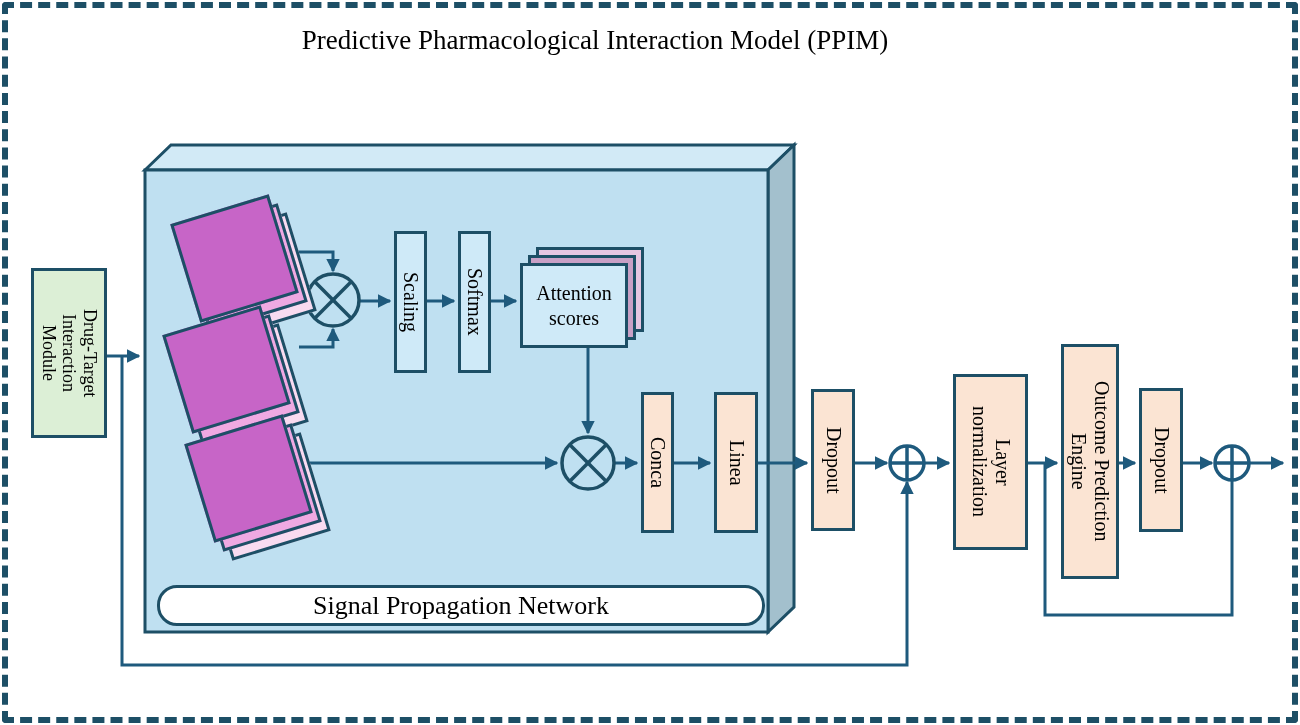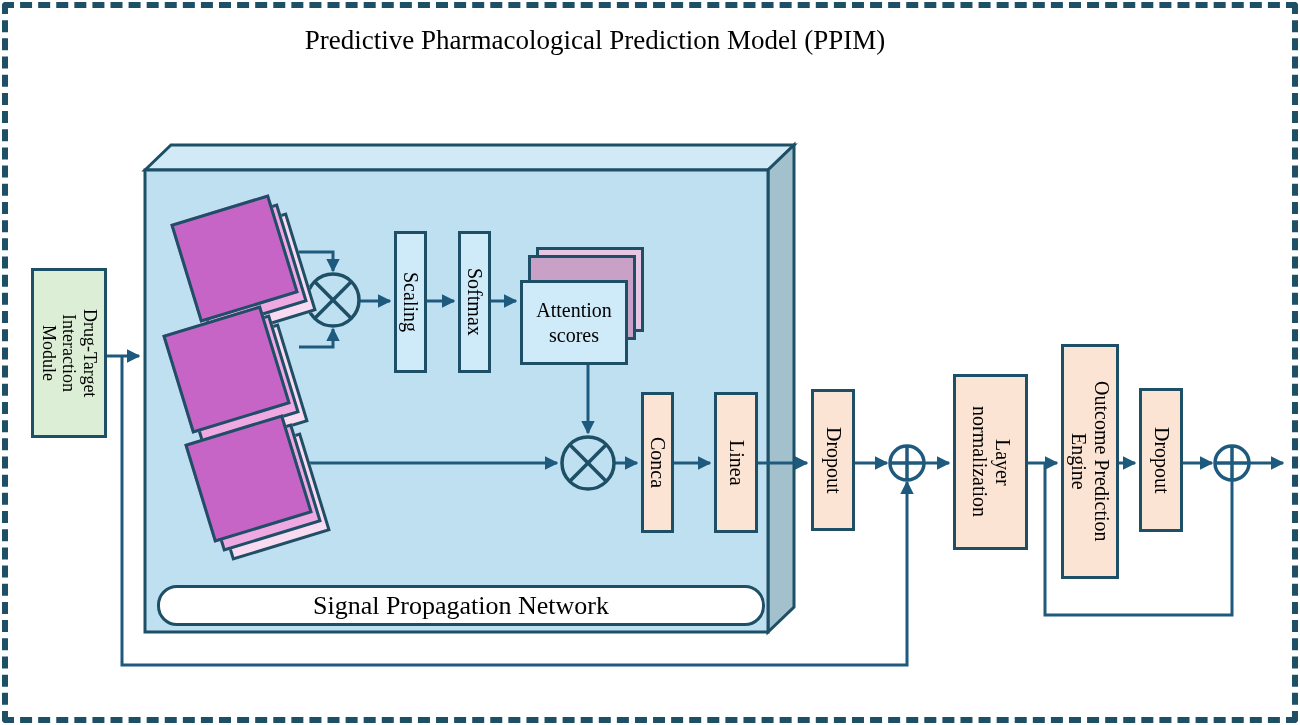--- a/index.html
+++ b/index.html
@@ -106,21 +106,21 @@
     <line x1="907" y1="446" x2="907" y2="480"></line>
   </g>
 
   <g stroke="#1e5a7d" stroke-width="3.5">
     <circle cx="1232" cy="463" r="17" fill="#ffffff"></circle>
     <line x1="1215" y1="463" x2="1249" y2="463"></line>
     <line x1="1232" y1="446" x2="1232" y2="480"></line>
   </g>
 </svg>
 
-<div class="title">Predictive Pharmacological Prediction Model (PPIM)</div>
+<div class="title">Predictive Pharmacological Interaction Model (PPIM)</div>
 
 <div class="node" style="left:31px;top:268px;width:76px;height:170px;background:var(--green);">
   <span class="vlabel" style="font-size:18px;">Drug-Target
 Interaction
 Module</span>
 </div>
 
 <div>
   <div class="sq" style="left:201px;top:225px;background:#f8dbf0;"></div>
   <div class="sq" style="left:192px;top:216px;background:#efa9e2;"></div>
@@ -142,21 +142,21 @@
 <div class="node" style="left:394px;top:231px;width:33px;height:142px;background:var(--innerblue);">
   <span class="vlabel" style="font-size:20px;">Scaling</span>
 </div>
 <div class="node" style="left:458px;top:231px;width:33px;height:142px;background:var(--innerblue);">
   <span class="vlabel" style="font-size:20px;">Softmax</span>
 </div>
 
 <div>
   <div class="alayer" style="left:536px;top:247px;background:#e6c6e2;"></div>
   <div class="alayer" style="left:528px;top:255px;background:#c9a0c6;"></div>
-  <div class="alayer node" style="left:520px;top:280px;background:var(--innerblue);border-width:3px;">
+  <div class="alayer node" style="left:520px;top:263px;background:var(--innerblue);border-width:3px;">
     <span class="hlabel" style="font-size:20px;">Attention
 scores</span>
   </div>
 </div>
 
 <div class="node" style="left:641px;top:392px;width:33px;height:141px;background:var(--peach);">
   <span class="vlabel" style="font-size:20px;">Conca</span>
 </div>
 <div class="node" style="left:714px;top:392px;width:44px;height:141px;background:var(--peach);">
   <span class="vlabel" style="font-size:20px;">Linea</span>

